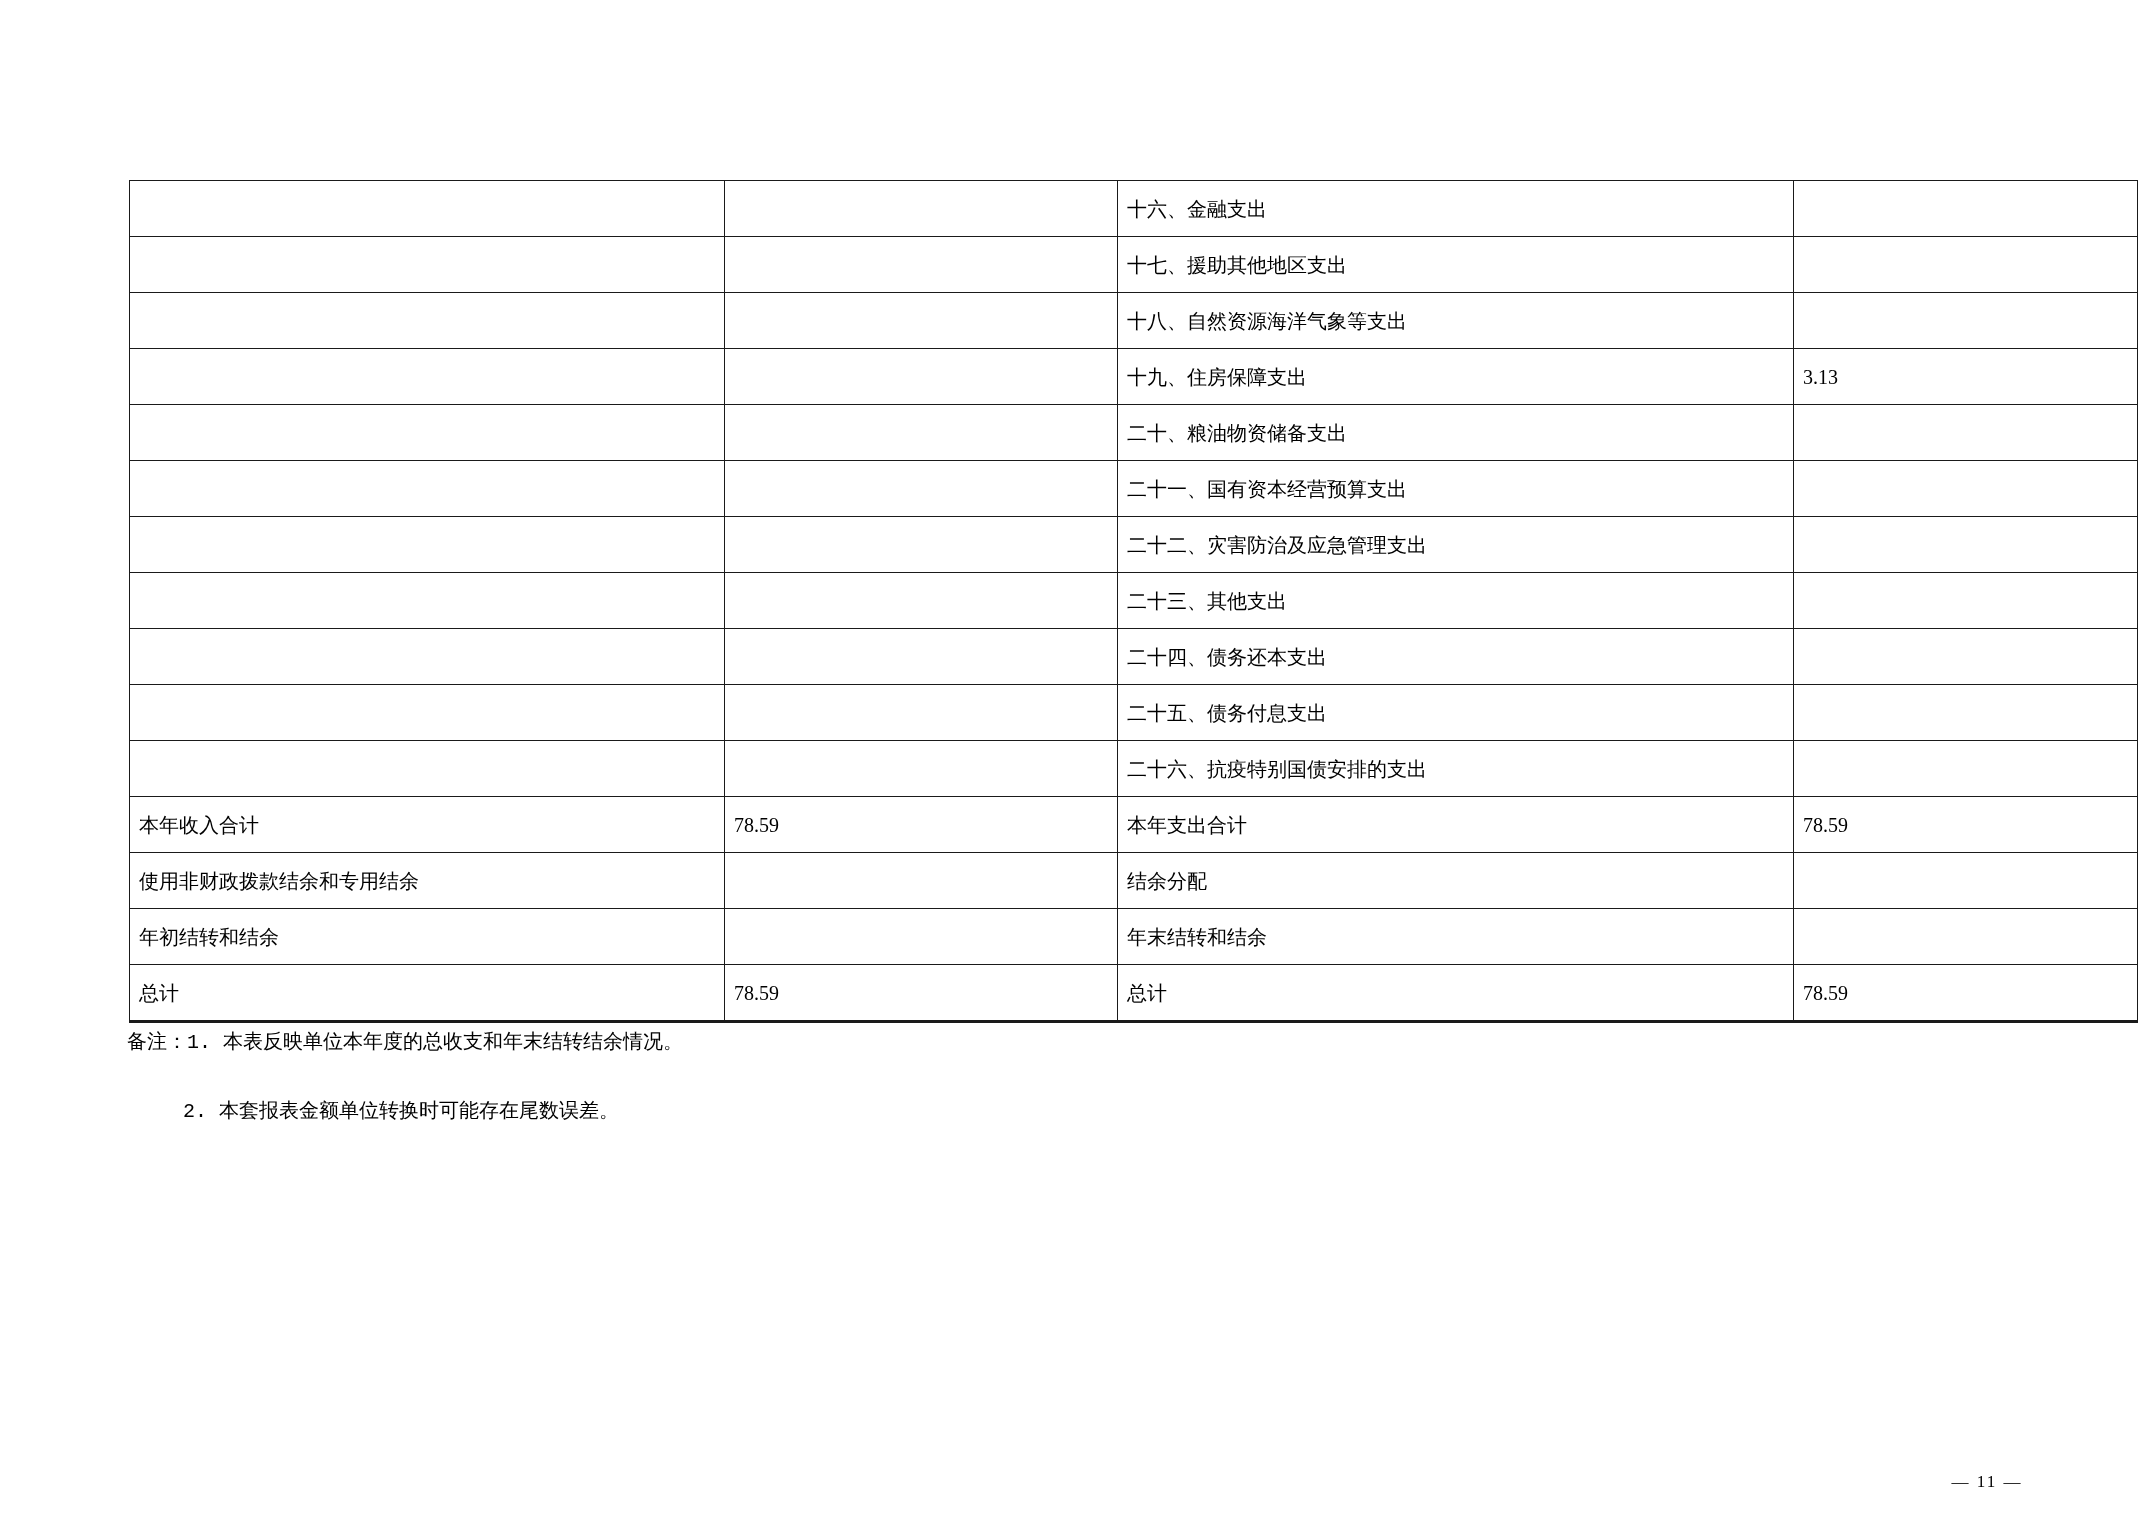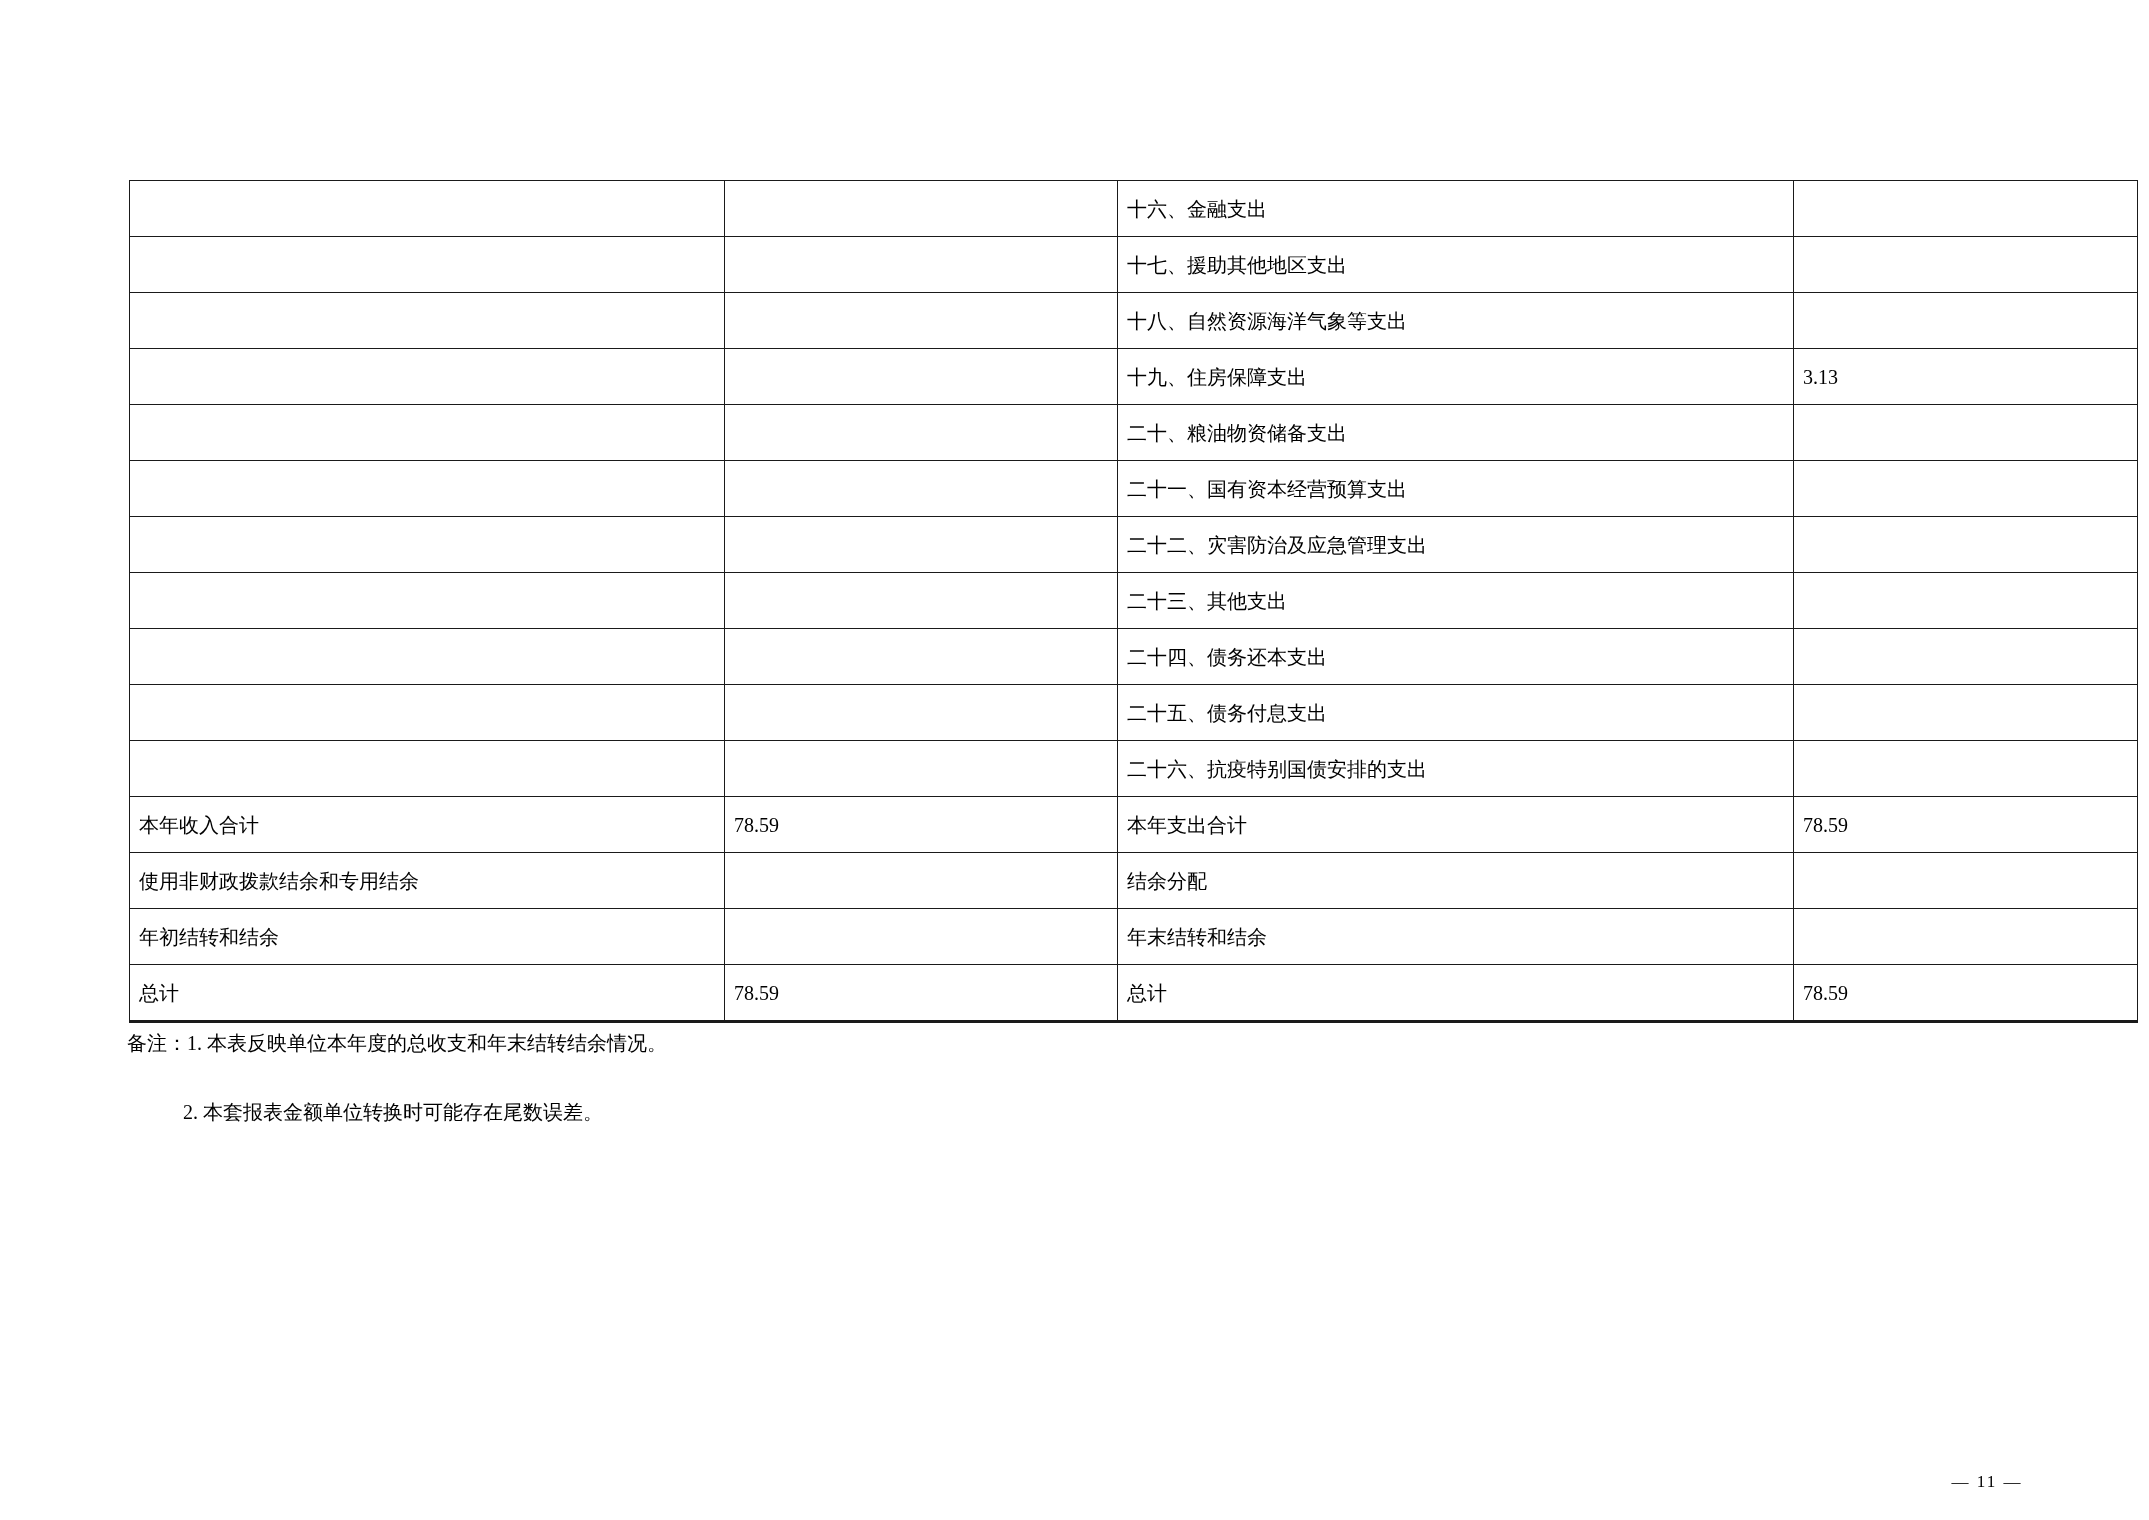--- a/index.html
+++ b/index.html
@@ -43,20 +43,21 @@
     border-bottom: 3px solid #1a1a1a;
   }
   td.num  { text-align: right; }
   td.ctr  { text-align: center; }
   .notes {
     position: absolute;
     left: 127px;
     top: 1030px;
     font-size: 20px;
     line-height: 26px;
+    font-family: Liberation Mono, monospace;
   }
   .note-line { white-space: nowrap; }
   .note-line.second {
     margin-top: 43px;
     padding-left: 56px;
   }
   .page-number {
     position: absolute;
     left: 1987px;
     top: 1472px;

